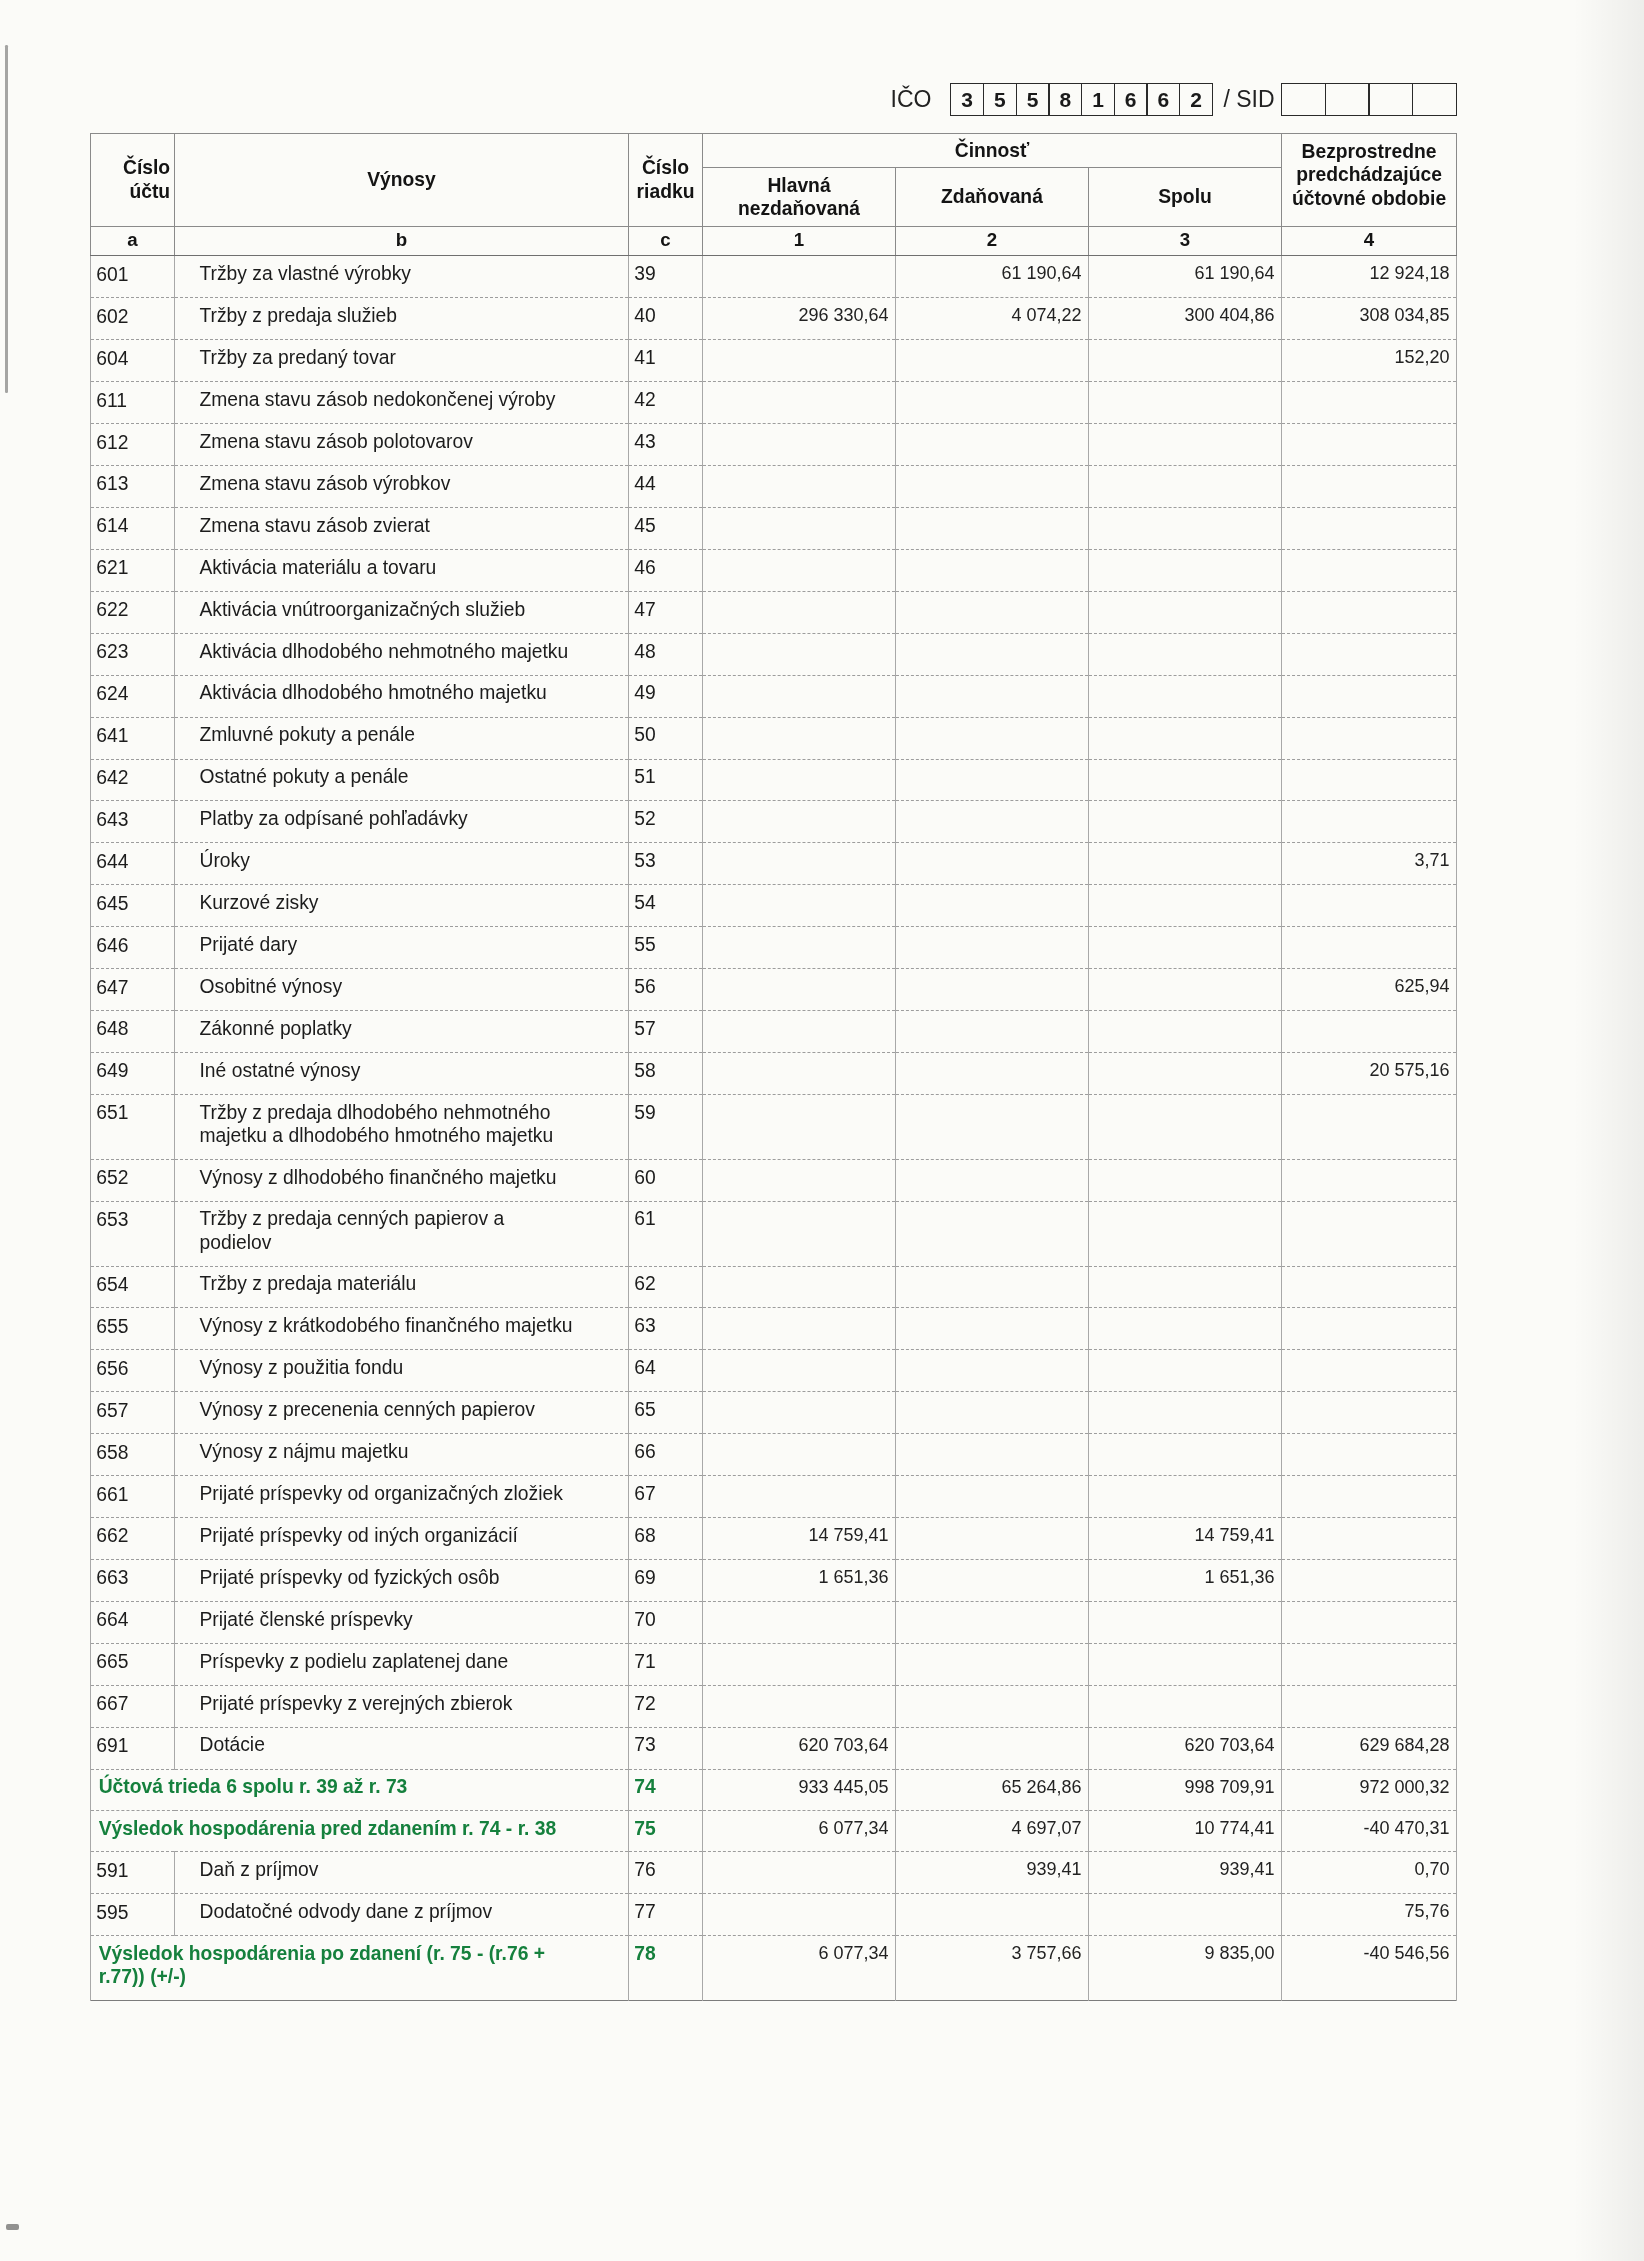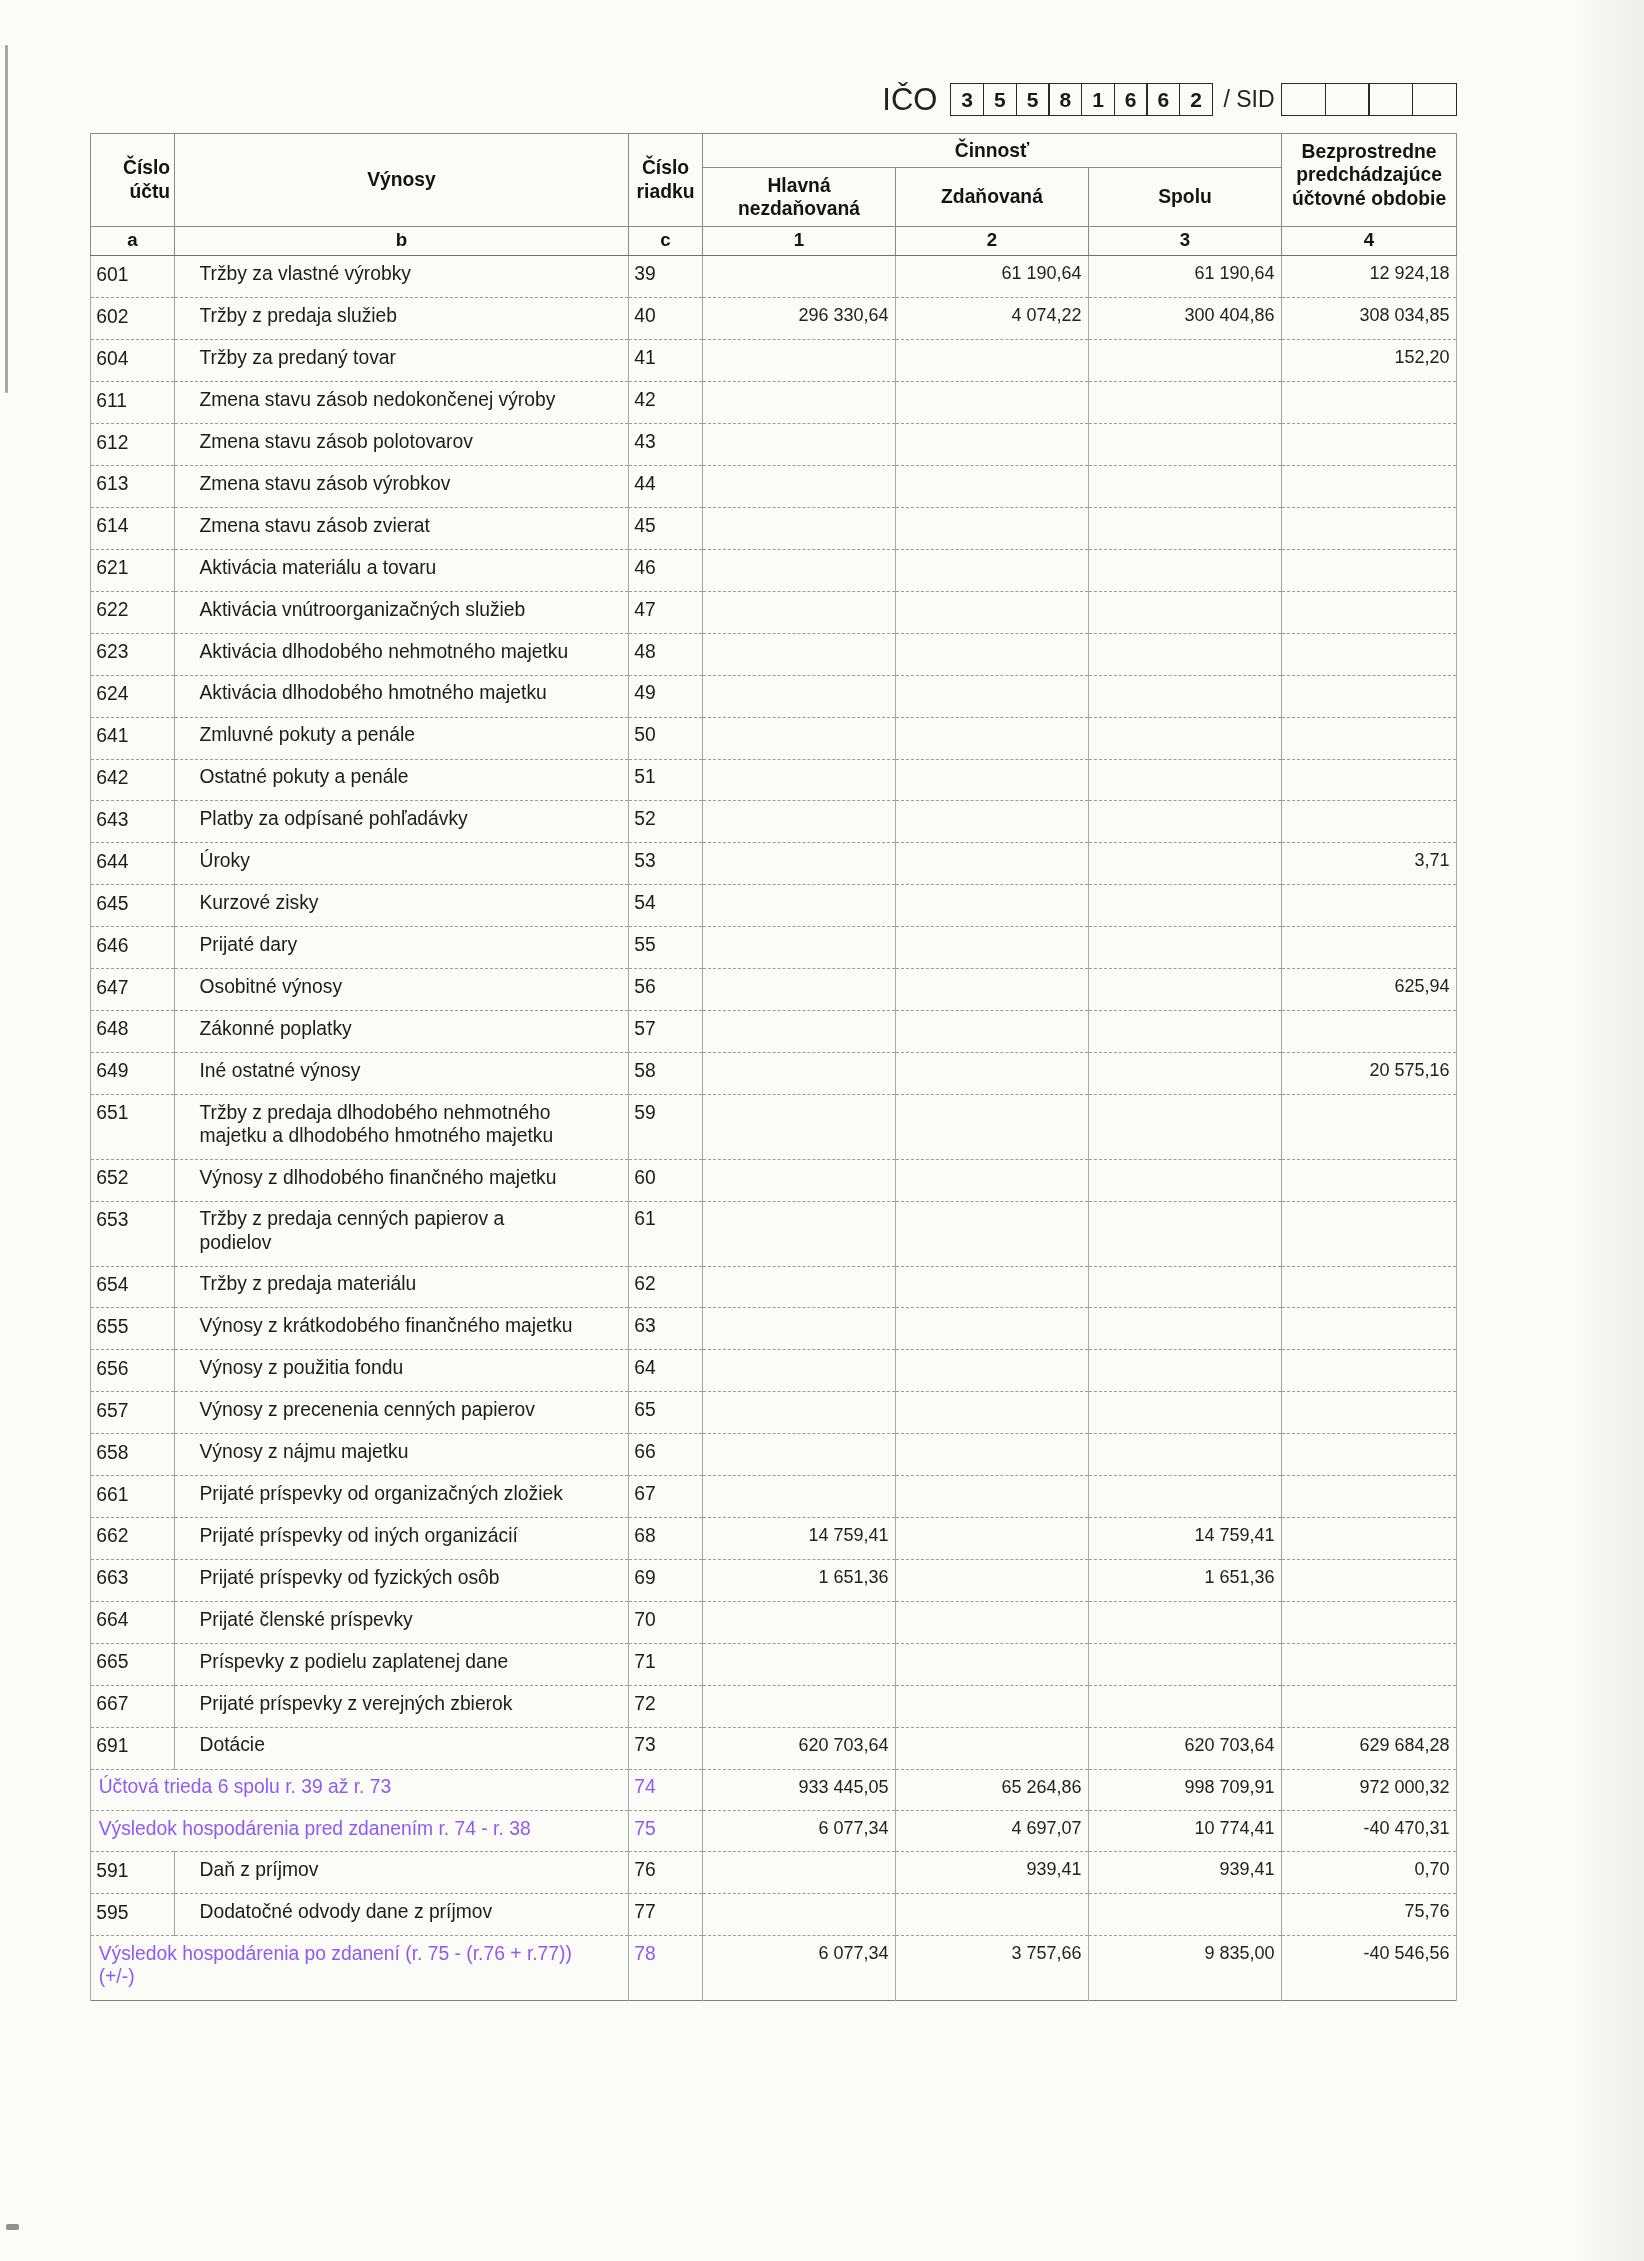--- a/index.html
+++ b/index.html
@@ -12,21 +12,21 @@
     position:relative;
     overflow:hidden;
   }
   .content { position:absolute; left:90px; top:82px; width:1367px; }
 
   
   .ico-row {
     display:flex; justify-content:flex-end; align-items:center;
     margin-bottom:15.5px; height:35px;
   }
-  .ico-label { font-size:31px; color:#222; margin-right:14px; }
+  .ico-label { font-size:23px; color:#222; margin-right:20px; }
   .digit-boxes { display:flex; }
   .digit-box {
     width:34px; height:33px; border:1.3px solid #2a2a2a; margin-left:-1.3px;
     display:flex; align-items:center; justify-content:center;
     font-size:21px; font-weight:600; color:#1a1a1a; background:transparent;
   }
   .digit-box.sid { width:45px; }
   .sid-label { font-size:23px; color:#222; margin:0 7.7px 0 10.3px; }
 
   
@@ -54,21 +54,21 @@
     border-bottom:0.6px dashed #9d9d9d;
     vertical-align:top;
     padding:5.8px 5.2px 11px;
     line-height:1.22;
   }
   td.col-acc { padding-top:6.4px; }
   td.col-label { text-align:left; padding-left:24.5px; padding-right:55px; }
   td.col-label.span2 { padding-left:7.7px; }
   td.col-line { text-align:left; }
   td.col-num { text-align:right; padding-right:6.4px; font-size:18px; color:#222; padding-top:7px; }
-  tr.bold-row td.col-label, tr.bold-row td.col-line { font-weight:normal; color:#8b5cf6; }
+  tr.bold-row td.col-label, tr.bold-row td.col-line { font-weight:bold; color:#15803d; }
 
   
   .artifact-left-edge {
     position:absolute; left:4.5px; top:45px; width:3.2px; height:348px;
     background:#3c3c3c; opacity:.45; border-radius:1.3px;
   }
   .artifact-right-shadow {
     position:absolute; right:0; top:0; width:71px; height:2261px;
     background:linear-gradient(to right, rgba(0,0,0,0), rgba(0,0,0,0.055));
   }

